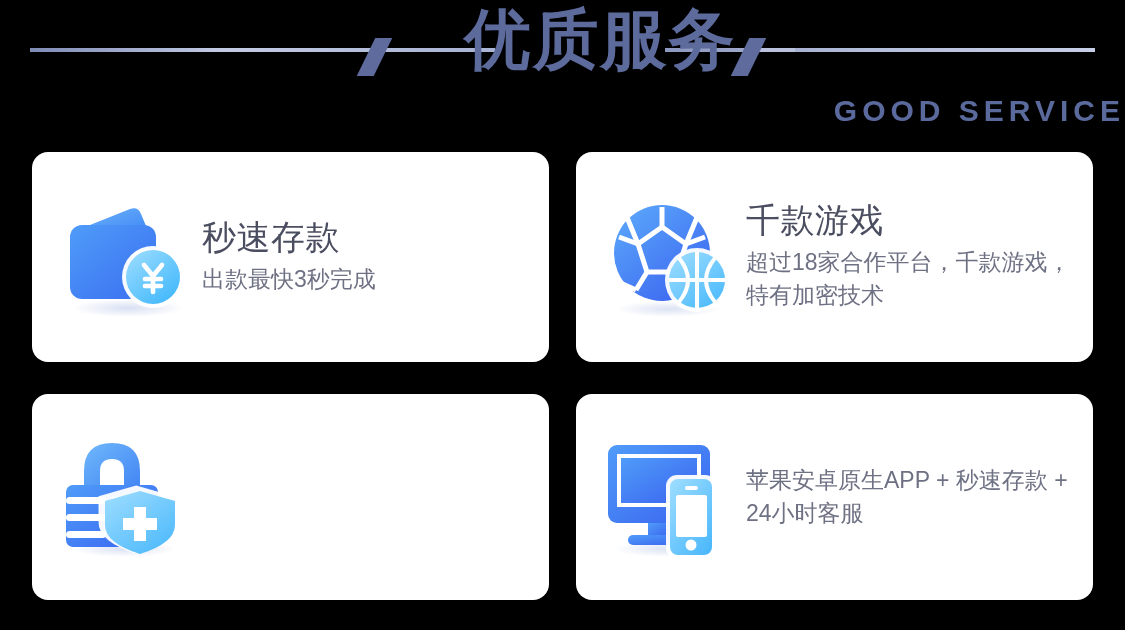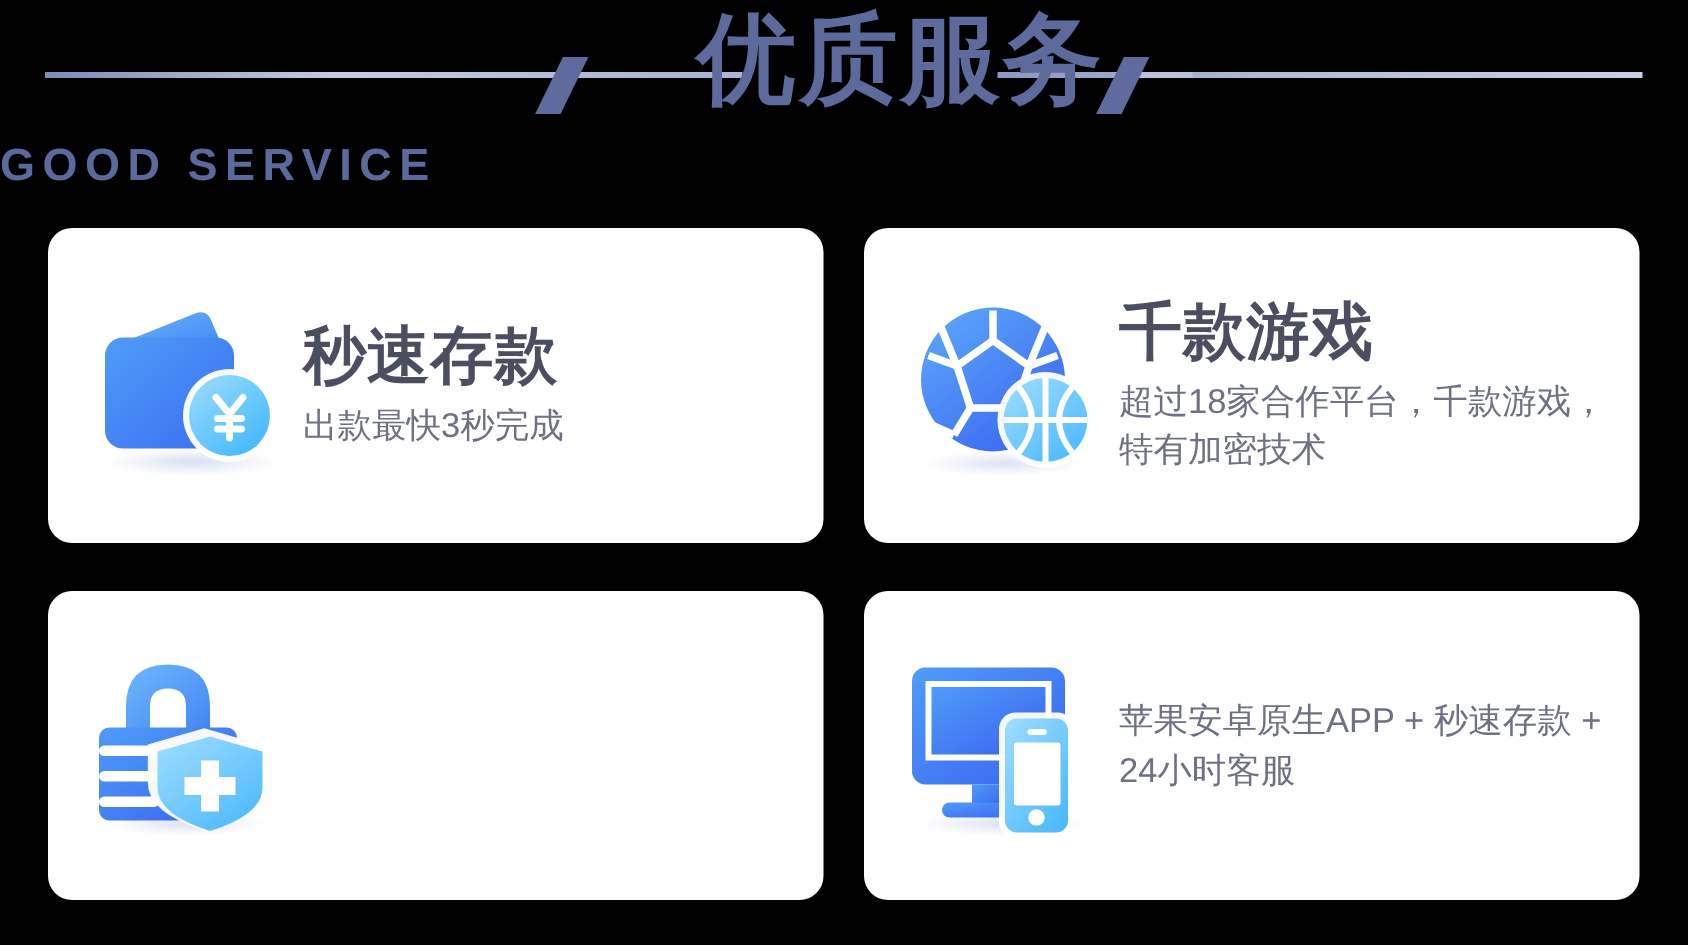--- a/index.html
+++ b/index.html
@@ -92,21 +92,21 @@
     letter-spacing: 2px;
     font-family: "Liberation Sans", "DejaVu Sans", sans-serif;
     margin-left: 38px;
   }
 
   .title-en {
     position: absolute;
     top: 96px;
     left: 0;
     width: 1125px;
-    text-align: left;
+    text-align: right;
     font-size: 30px;
     font-weight: 700;
     line-height: 1;
     color: #5b6a9d;
     letter-spacing: 5px;
     font-family: "Liberation Sans", "DejaVu Sans", sans-serif;
   }
 
   
   .grid {
@@ -137,22 +137,22 @@
     height: 124px;
     position: relative;
   }
 
   .card-text {
     padding-left: 8px;
     padding-right: 14px;
   }
 
   .card-title {
-    font-size: 42px;
-    font-weight: 700;
+    font-size: 34px;
+    font-weight: 400;
     color: #4b4e60;
     line-height: 1.08;
     letter-spacing: 0.5px;
     margin: 0 0 7px 0;
     white-space: nowrap;
   }
 
   .card-desc {
     font-size: 23px;
     font-weight: 400;

